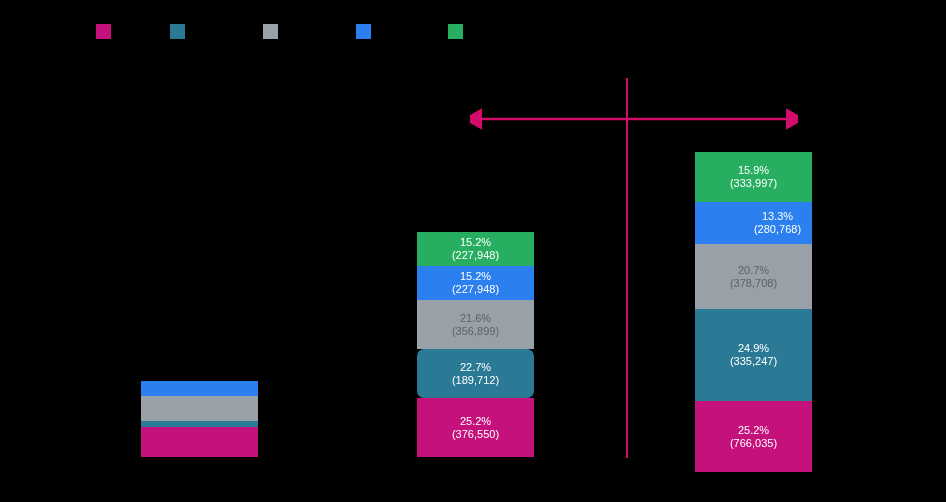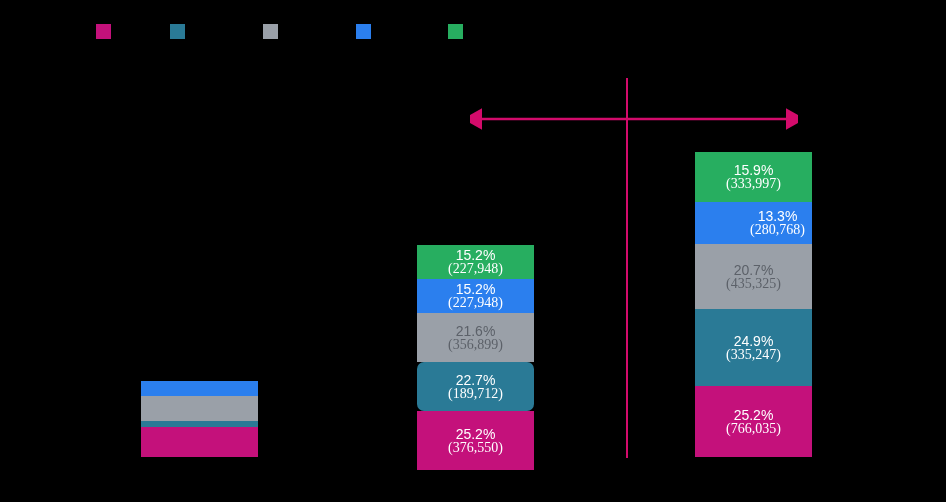--- a/index.html
+++ b/index.html
@@ -60,29 +60,29 @@
   .seg {
     position: relative;
     width: 100%;
     display: flex;
     align-items: center;
     justify-content: center;
     box-sizing: border-box;
   }
   .seg-text {
     text-align: center;
-    font-size: 14px;
+    font-size: 11px;
     line-height: 13px;
     color: #ffffff;
     pointer-events: none;
     white-space: nowrap;
   }
   .seg.gray .seg-text { color: #5c6169; }
   .seg-text .pct { display: block; }
-  .seg-text .cnt { display: block; font-family: Liberation Serif, serif; }
+  .seg-text .cnt { display: block; }
 
   
   #annotation-vline {
     position: absolute;
     left: 626px;
     top: 78px;
     width: 2px;
     height: 380px;
     background: #d30b6b;
   }
@@ -139,21 +139,21 @@
         <line x1="12" y1="13" x2="316" y2="13" stroke="#d30b6b" stroke-width="2.4" marker-start="url(#ahL)" marker-end="url(#ahR)"></line>
       </svg>
     </div>
 
   <div class="bar" style="left: 141px; width: 117px; height: 76px; bottom: 45px;">
         <div class="seg" style="height: 15px; background: rgb(43, 127, 238);"></div>
         <div class="seg gray" style="height: 25px; background: rgb(154, 160, 168);"></div>
         <div class="seg" style="height: 6px; background: rgb(42, 122, 150);"></div>
         <div class="seg" style="height: 30px; background: rgb(196, 17, 123);"></div>
       </div>
-      <div class="bar" style="left: 417px; width: 117px; height: 224px; bottom: 33px;">
+      <div class="bar" style="left: 417px; width: 117px; height: 224px; bottom: 46px;">
         <div class="seg" style="height: 34px; background: rgb(39, 174, 96);">
           <div class="seg-text">
             <span class="pct">15.2%</span>
             <span class="cnt">(227,948)</span>
           </div>
         </div>
         <div class="seg" style="height: 34px; background: rgb(43, 127, 238);">
           <div class="seg-text">
             <span class="pct">15.2%</span>
             <span class="cnt">(227,948)</span>
@@ -187,24 +187,24 @@
         </div>
         <div class="seg" style="height: 42px; background: rgb(43, 127, 238); padding-left: 48px;">
           <div class="seg-text">
             <span class="pct">13.3%</span>
             <span class="cnt">(280,768)</span>
           </div>
         </div>
         <div class="seg gray" style="height: 65px; background: rgb(154, 160, 168);">
           <div class="seg-text">
             <span class="pct">20.7%</span>
-            <span class="cnt">(435,325)</span>
-          </div>
-        </div>
-        <div class="seg" style="height: 77px; background: rgb(42, 122, 150);">
+            <span class="cnt">(378,708)</span>
+          </div>
+        </div>
+        <div class="seg" style="height: 92px; background: rgb(42, 122, 150);">
           <div class="seg-text">
             <span class="pct">24.9%</span>
             <span class="cnt">(335,247)</span>
           </div>
         </div>
         <div class="seg" style="height: 71px; background: rgb(196, 17, 123);">
           <div class="seg-text">
             <span class="pct">25.2%</span>
             <span class="cnt">(766,035)</span>
           </div>

